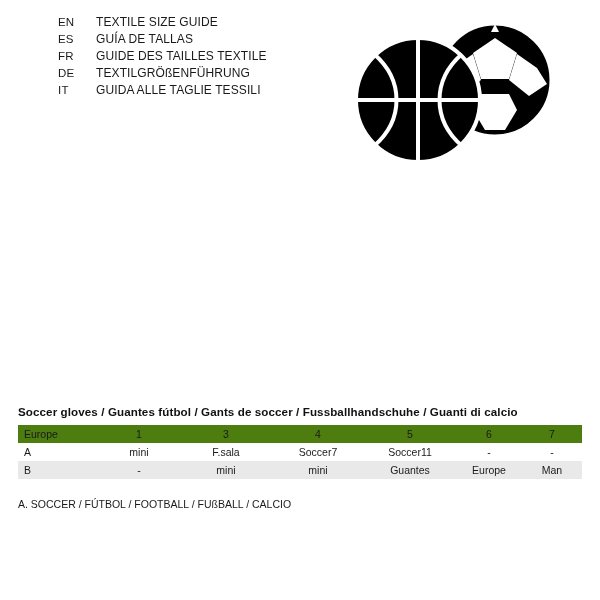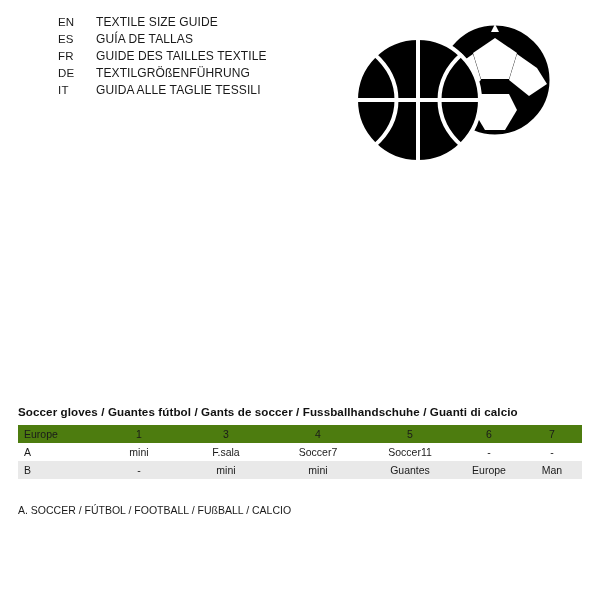--- a/index.html
+++ b/index.html
@@ -94,21 +94,21 @@
   }
   .col-label {
     text-align: left;
     padding-left: 6px !important;
   }
   .col-val {
     text-align: center;
   }
 
   .footnotes {
-    margin-top: 24px;
+    margin-top: 18px;
   }
   .footnote {
     font-size: 10.5px;
     color: #1a1a1a;
     line-height: 15px;
     white-space: nowrap;
   }
 </style>
 </head>
 <body>

